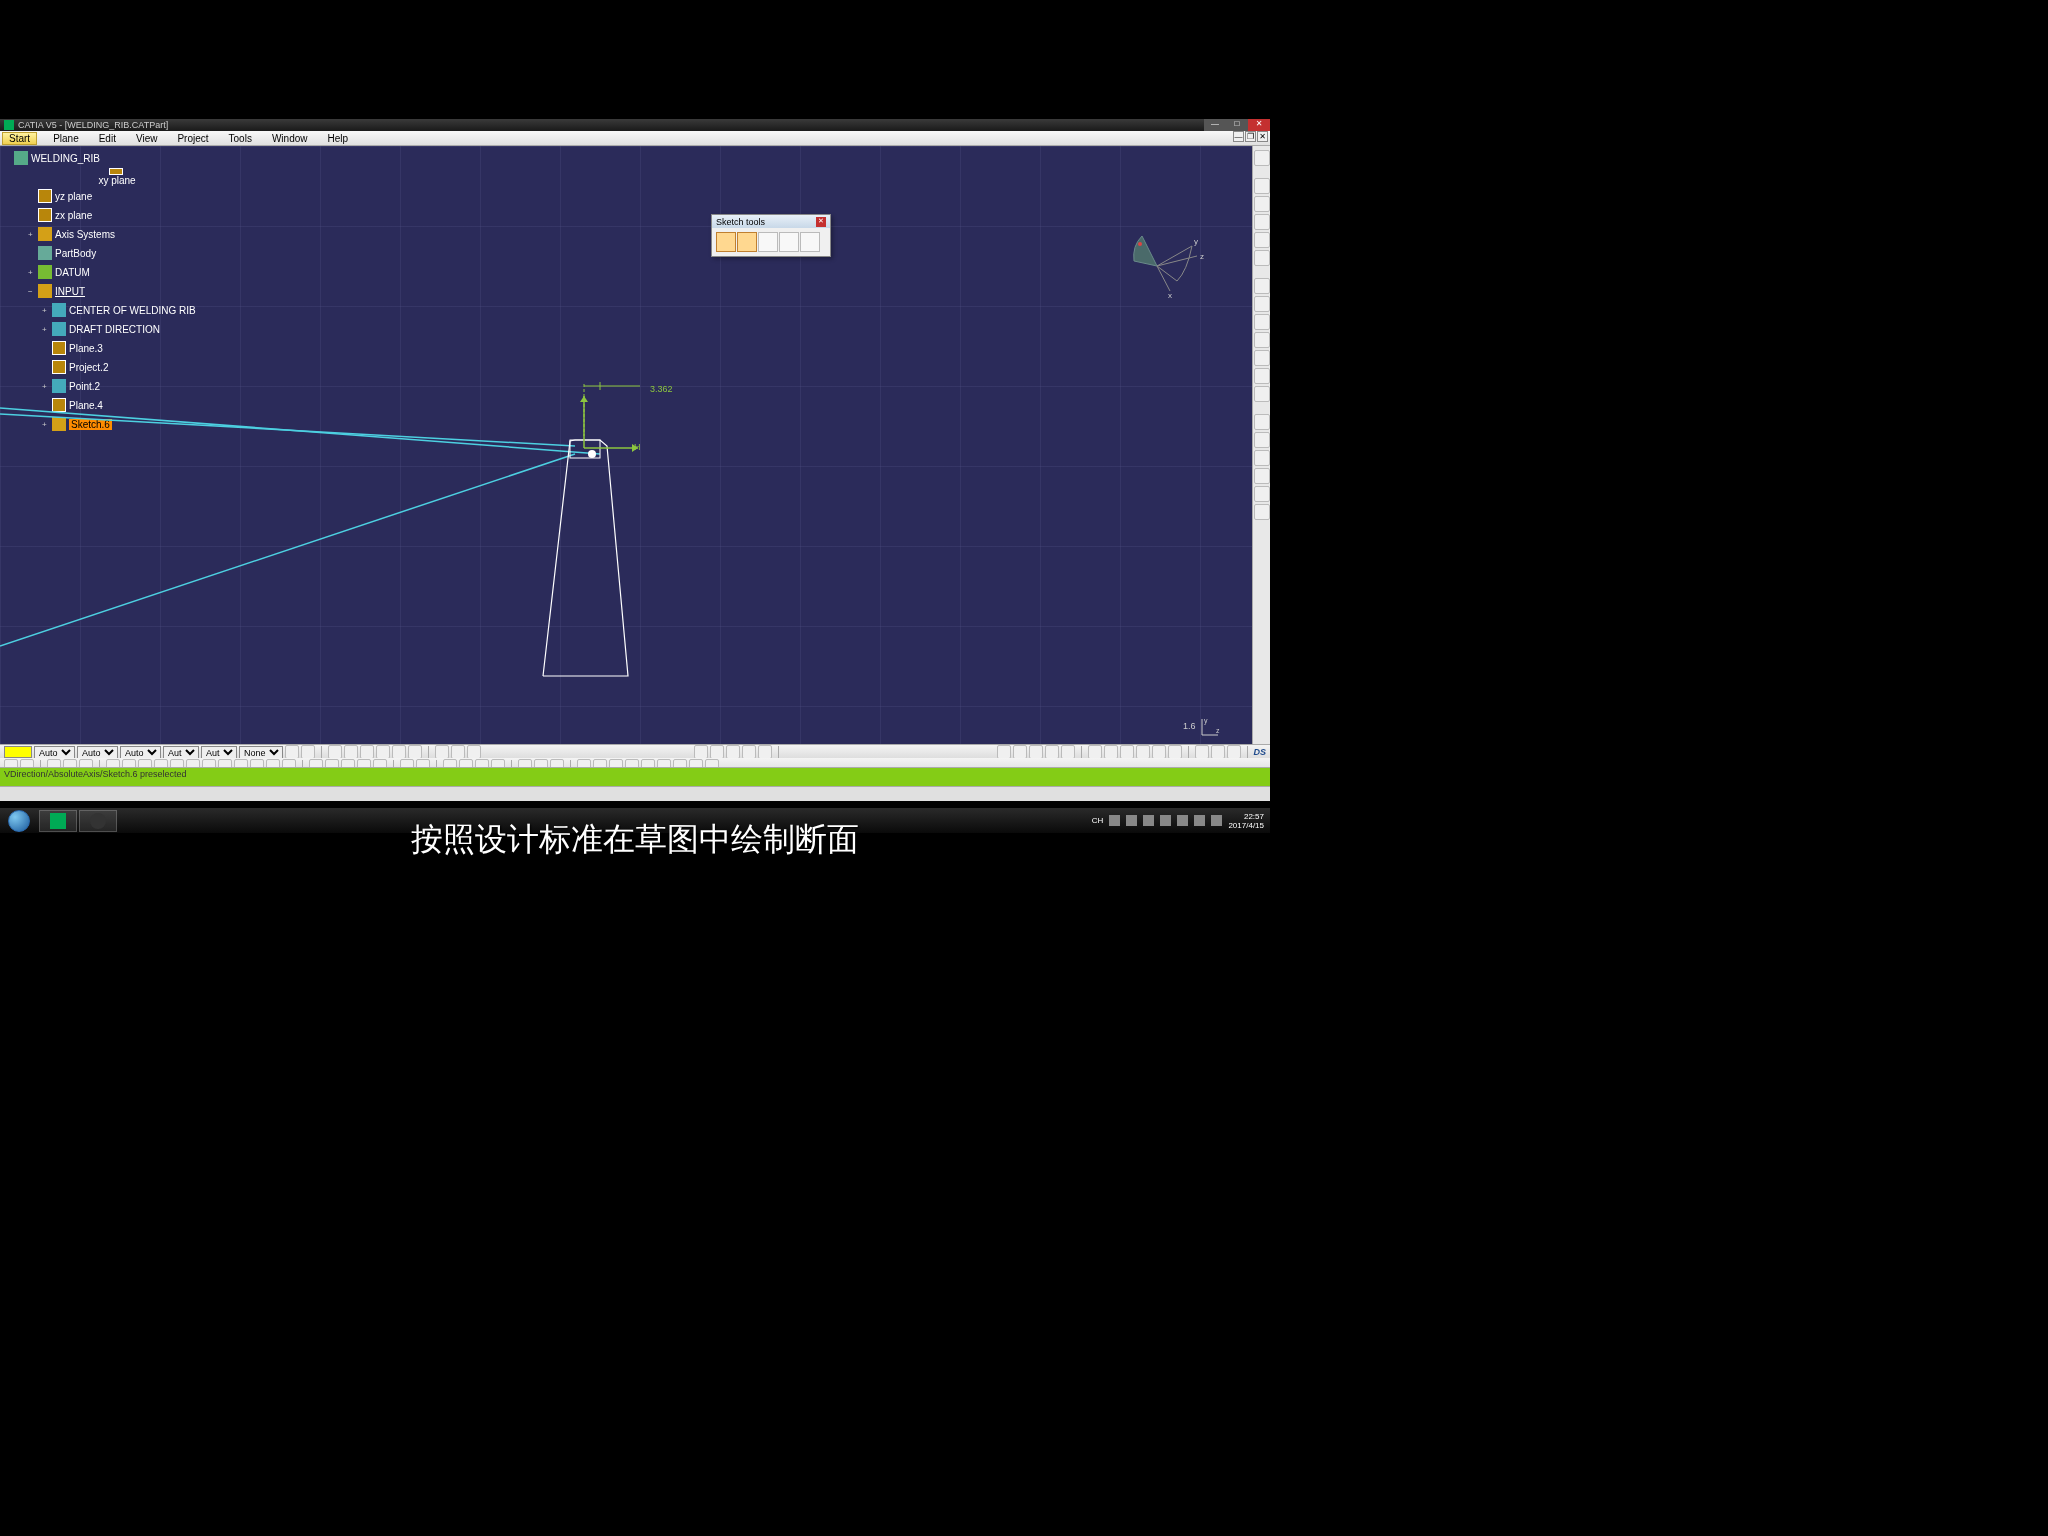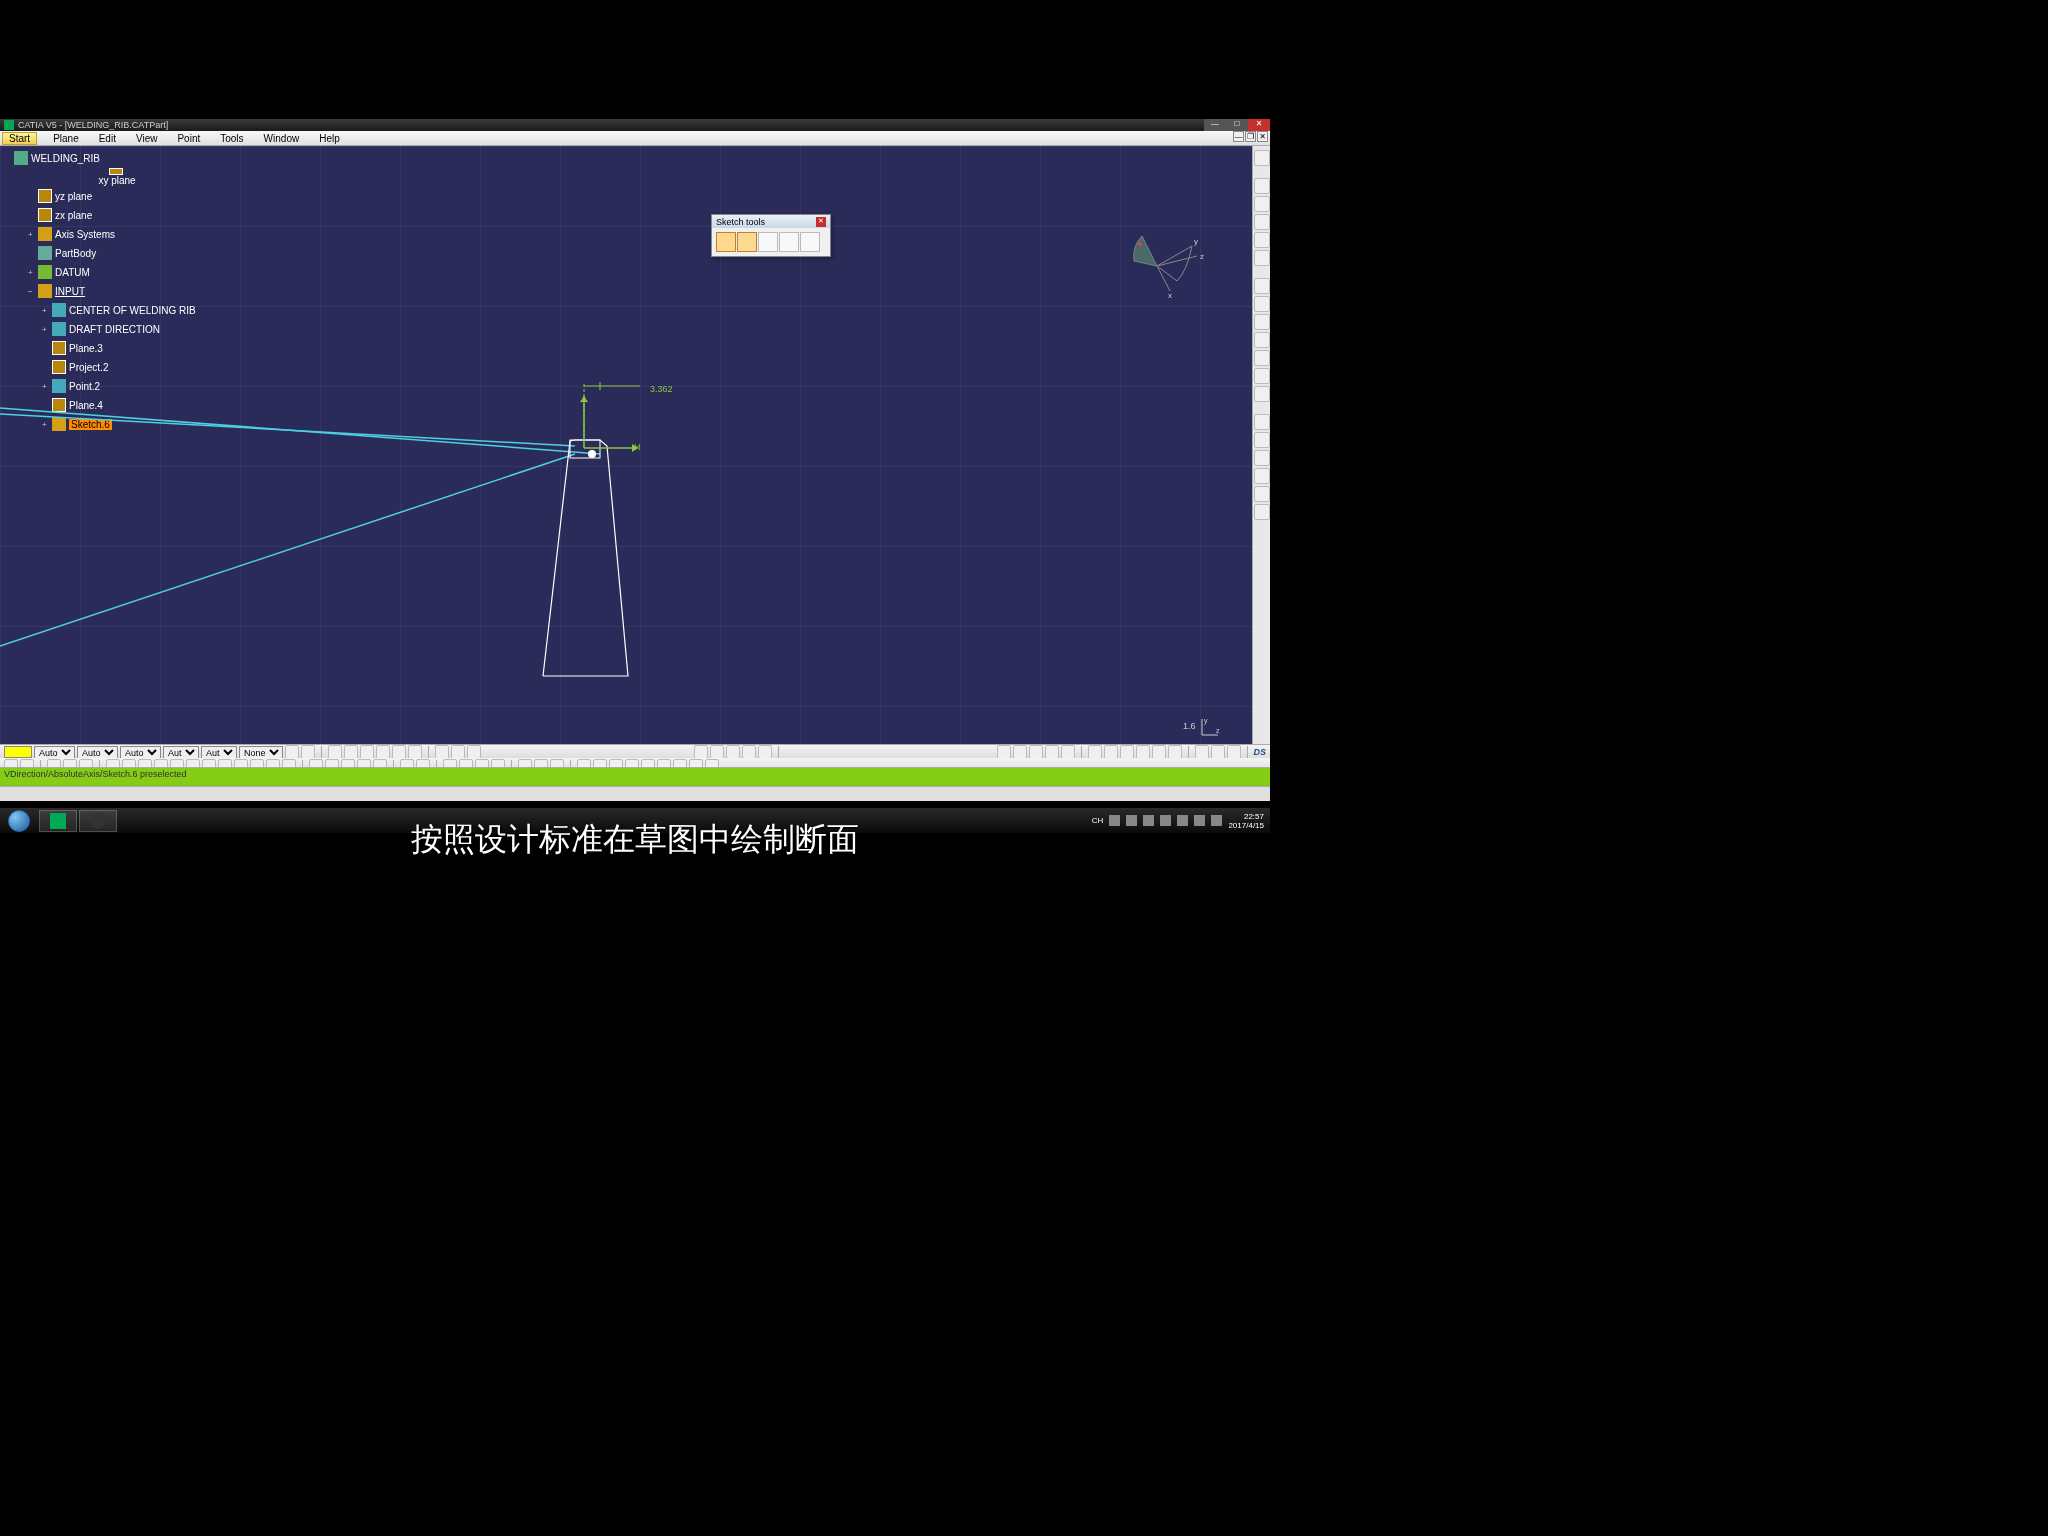--- a/index.html
+++ b/index.html
@@ -109,21 +109,21 @@
       <div class="max">□</div>
       <div class="close">✕</div>
     </div>
   </div>
 
   <div class="menubar">
     <div class="start">Start</div>
     <div class="item">Plane</div>
     <div class="item">Edit</div>
     <div class="item">View</div>
-    <div class="item">Point</div>
+    <div class="item">Project</div>
     <div class="item">Tools</div>
     <div class="item">Window</div>
     <div class="item">Help</div>
     <div class="doc-controls">
       <div>—</div>
       <div>❐</div>
       <div>✕</div>
     </div>
   </div>
 

